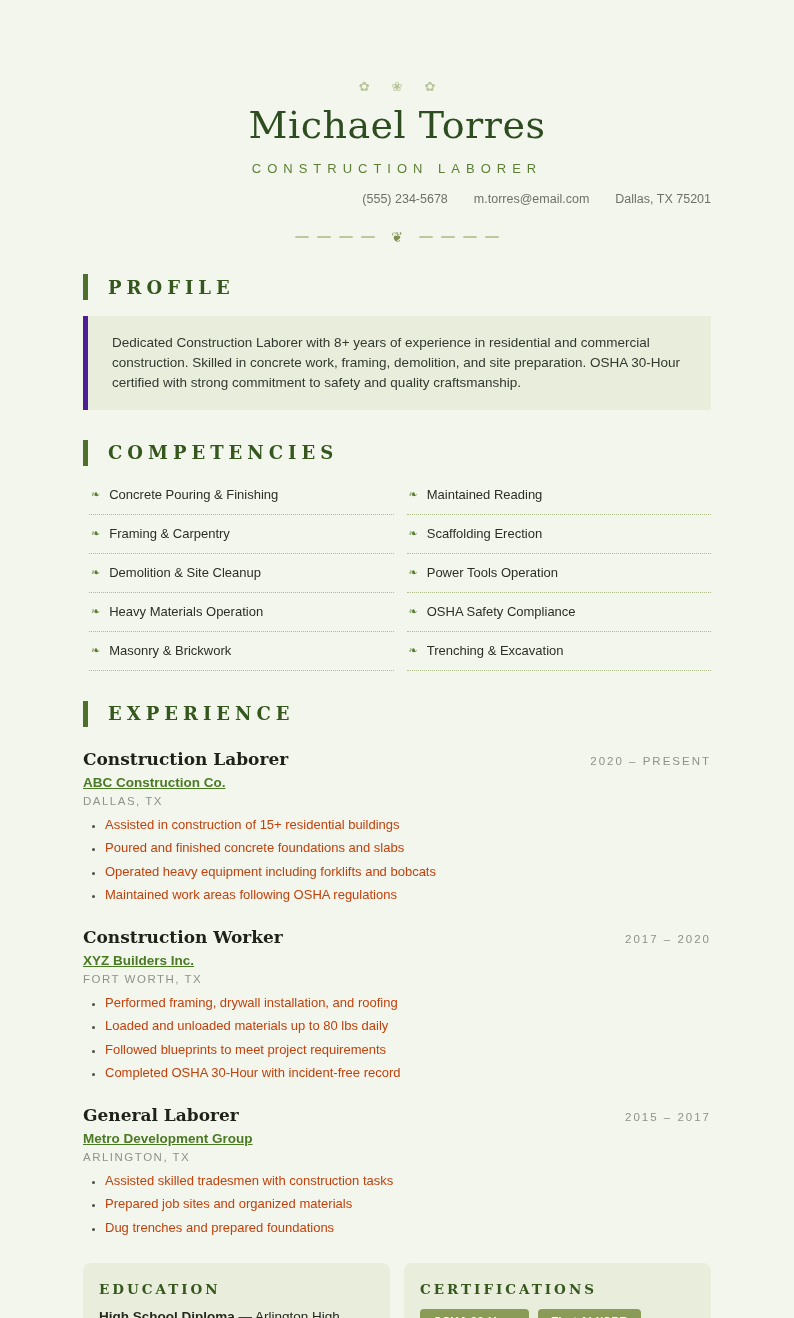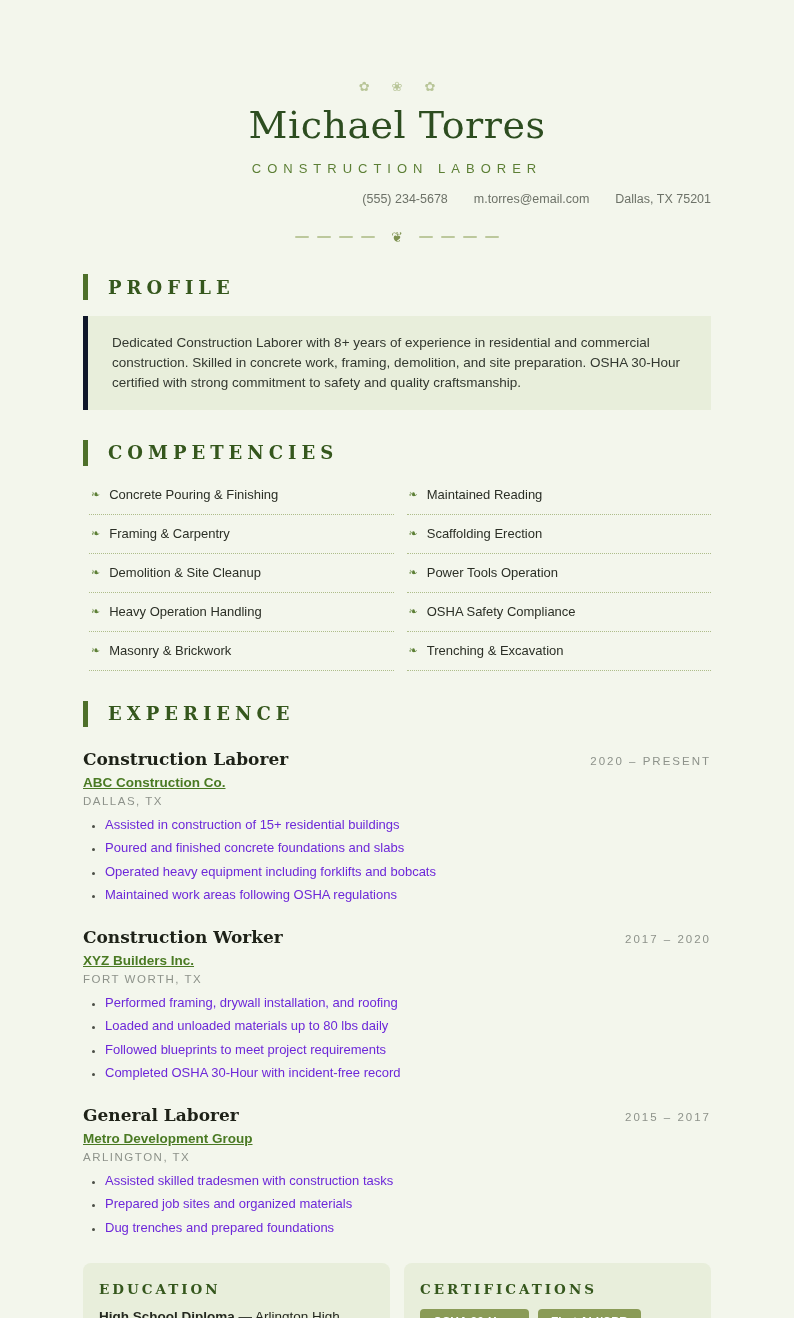--- a/index.html
+++ b/index.html
@@ -71,21 +71,21 @@
     font-weight: bold;
     font-size: 18px;
     letter-spacing: 5px;
     color: #35571d;
   }
 
   
   .profile-box {
     margin-top: 16px;
     background: #e8eedb;
-    border-left: 5px solid #0f172a;
+    border-left: 5px solid #4c1d95;
     padding: 17px 24px;
     font-size: 13.5px;
     line-height: 1.48;
     color: #333830;
   }
 
   
   .comp-grid {
     margin-top: 10px;
     display: grid;
@@ -116,21 +116,21 @@
   .job-company {
     margin-top: 6px;
     font-size: 13.5px; font-weight: bold; color: #4a7a23; text-decoration: underline;
   }
   .job-location {
     margin-top: 5px;
     font-size: 11.5px; letter-spacing: 1.5px; color: #8d928a;
   }
   .job-bullets { margin-top: 8px; padding-left: 22px; }
   .job-bullets li {
-    font-size: 13px; color: #6d28d9; line-height: 1.5;
+    font-size: 13px; color: #c2410c; line-height: 1.5;
     margin-bottom: 4px;
   }
   .job-bullets li::marker { color: #4b4f46; font-size: 11px; }
 
   
   .bottom-grid {
     margin-top: 26px;
     display: grid; grid-template-columns: 1fr 1fr; gap: 14px;
   }
   .bottom-box {
@@ -222,21 +222,21 @@
         <div class="comp-item">
           <span class="comp-glyph">❧</span>
           <span>Demolition &amp; Site Cleanup</span>
         </div>
         <div class="comp-item">
           <span class="comp-glyph">❧</span>
           <span>Power Tools Operation</span>
         </div>
         <div class="comp-item">
           <span class="comp-glyph">❧</span>
-          <span>Heavy Operation Handling</span>
+          <span>Heavy Materials Operation</span>
         </div>
         <div class="comp-item">
           <span class="comp-glyph">❧</span>
           <span>OSHA Safety Compliance</span>
         </div>
         <div class="comp-item">
           <span class="comp-glyph">❧</span>
           <span>Masonry &amp; Brickwork</span>
         </div>
         <div class="comp-item">

